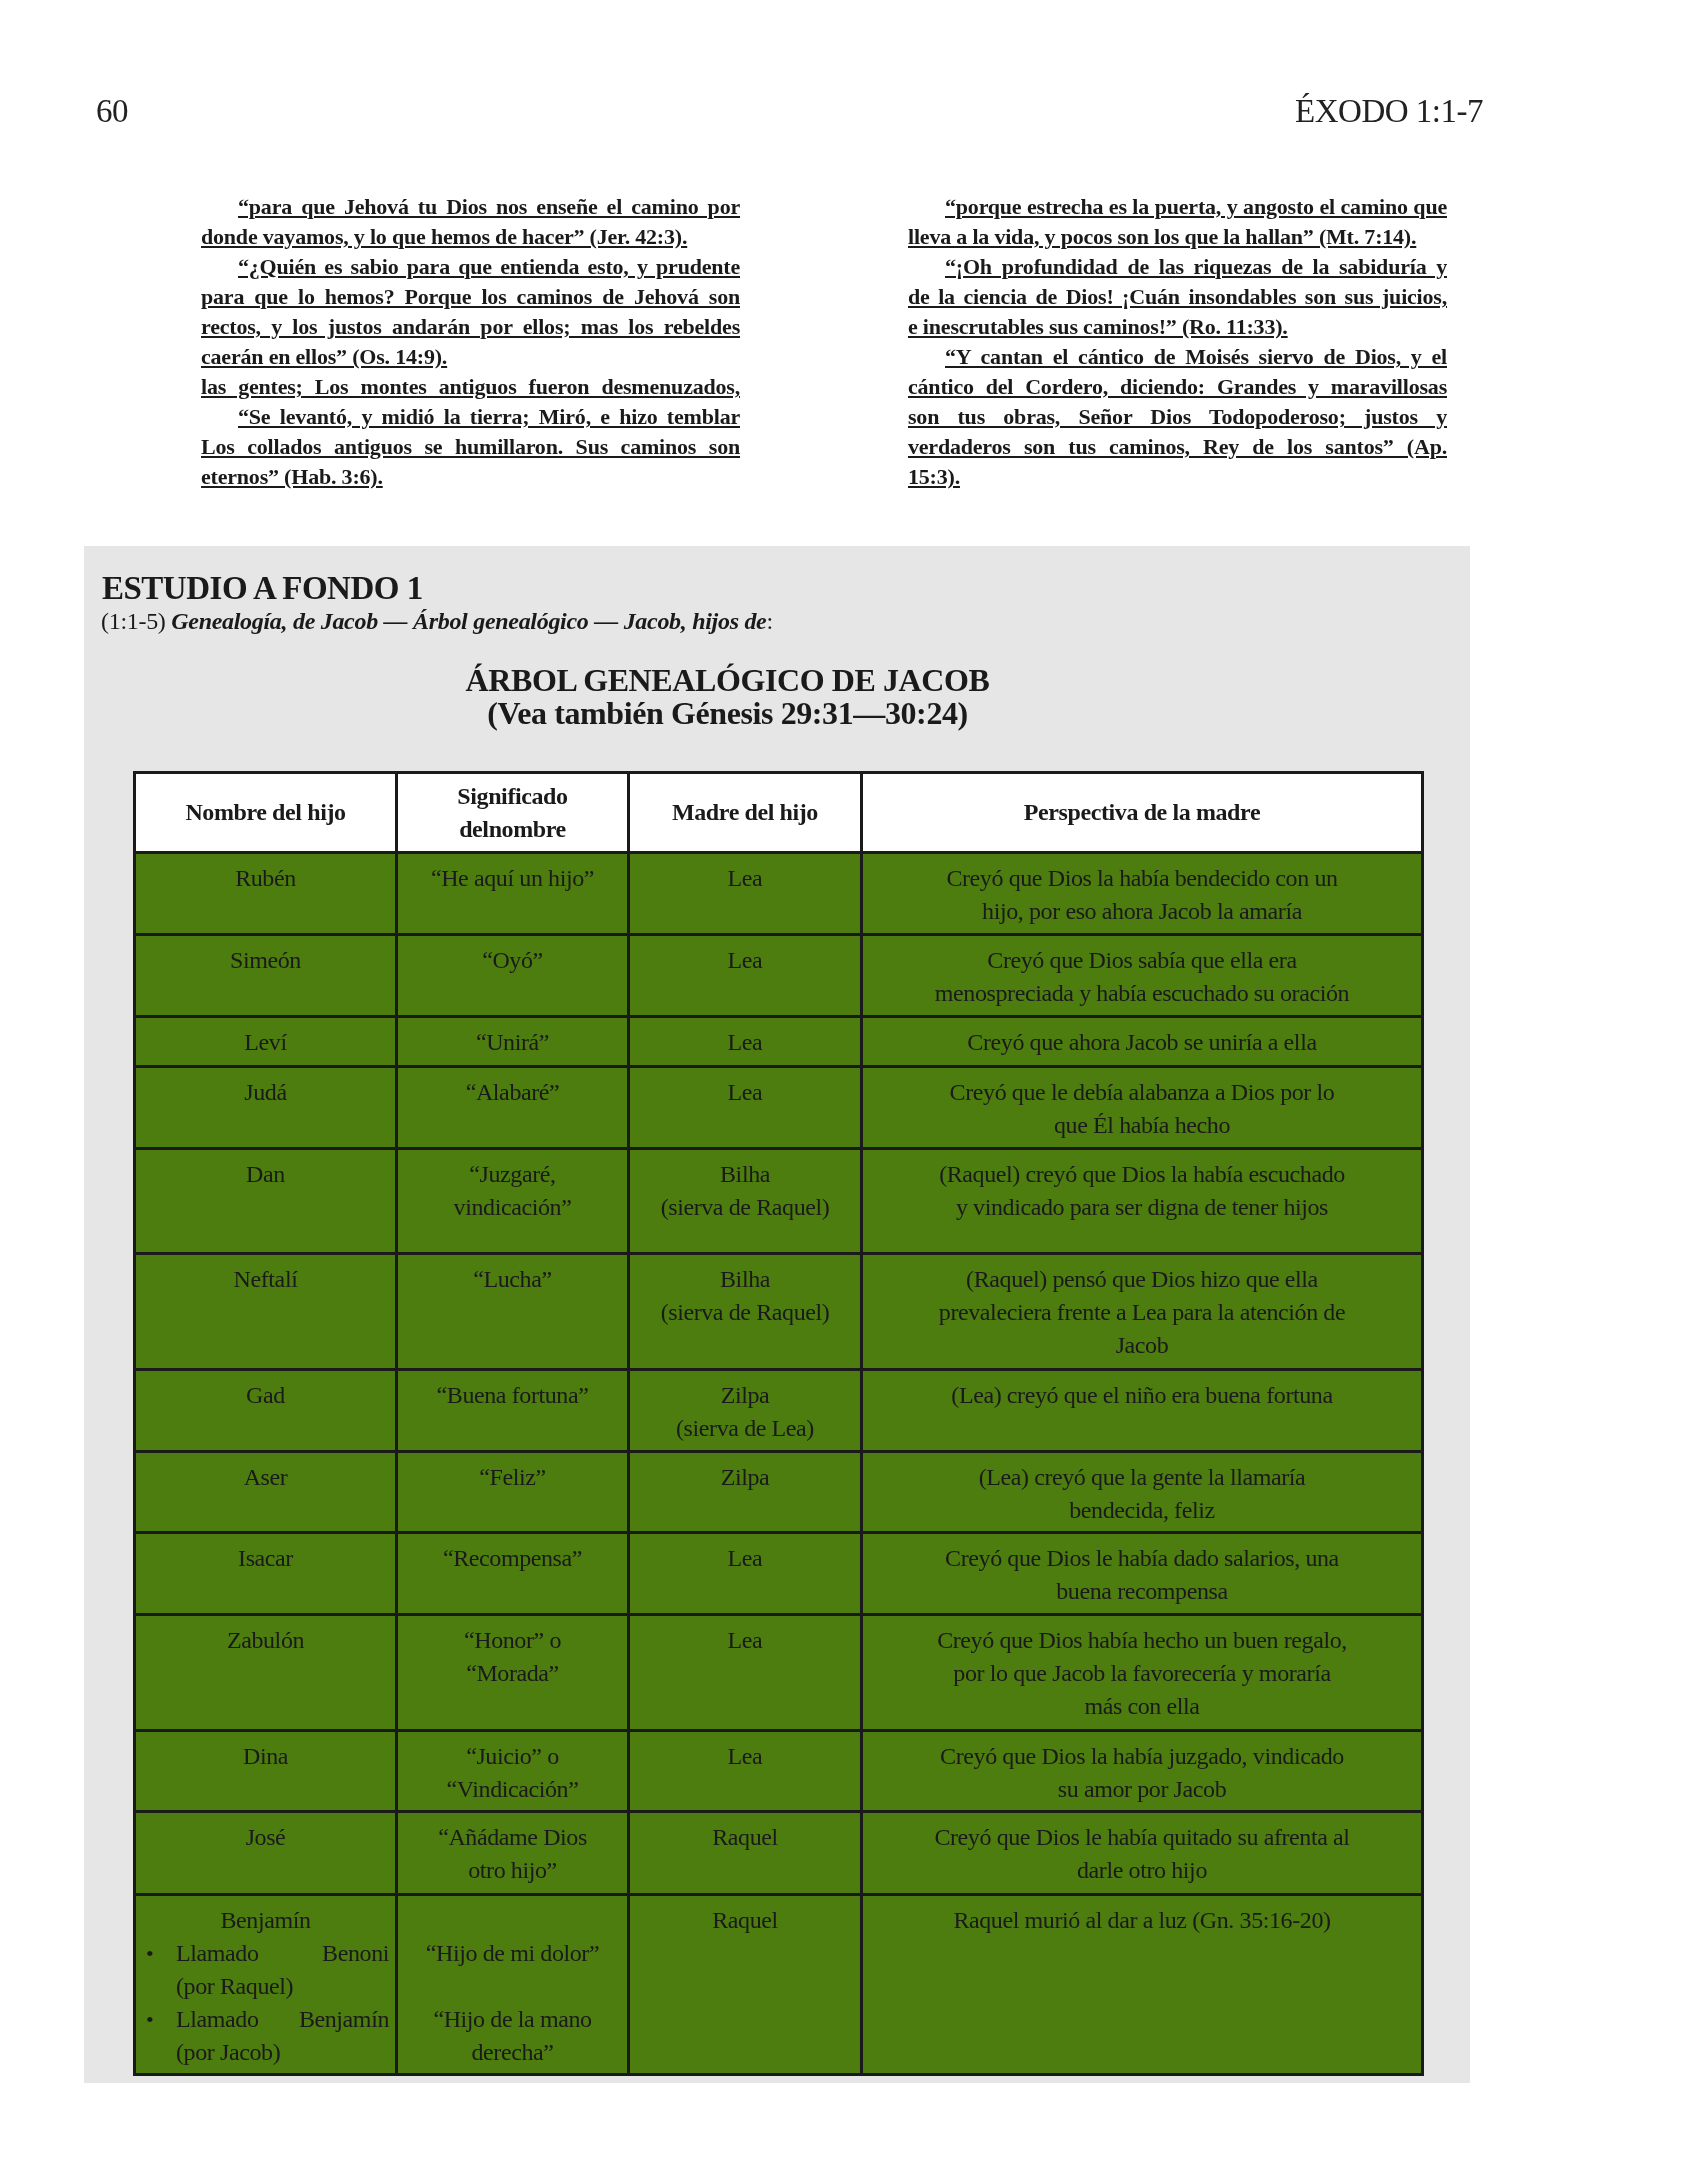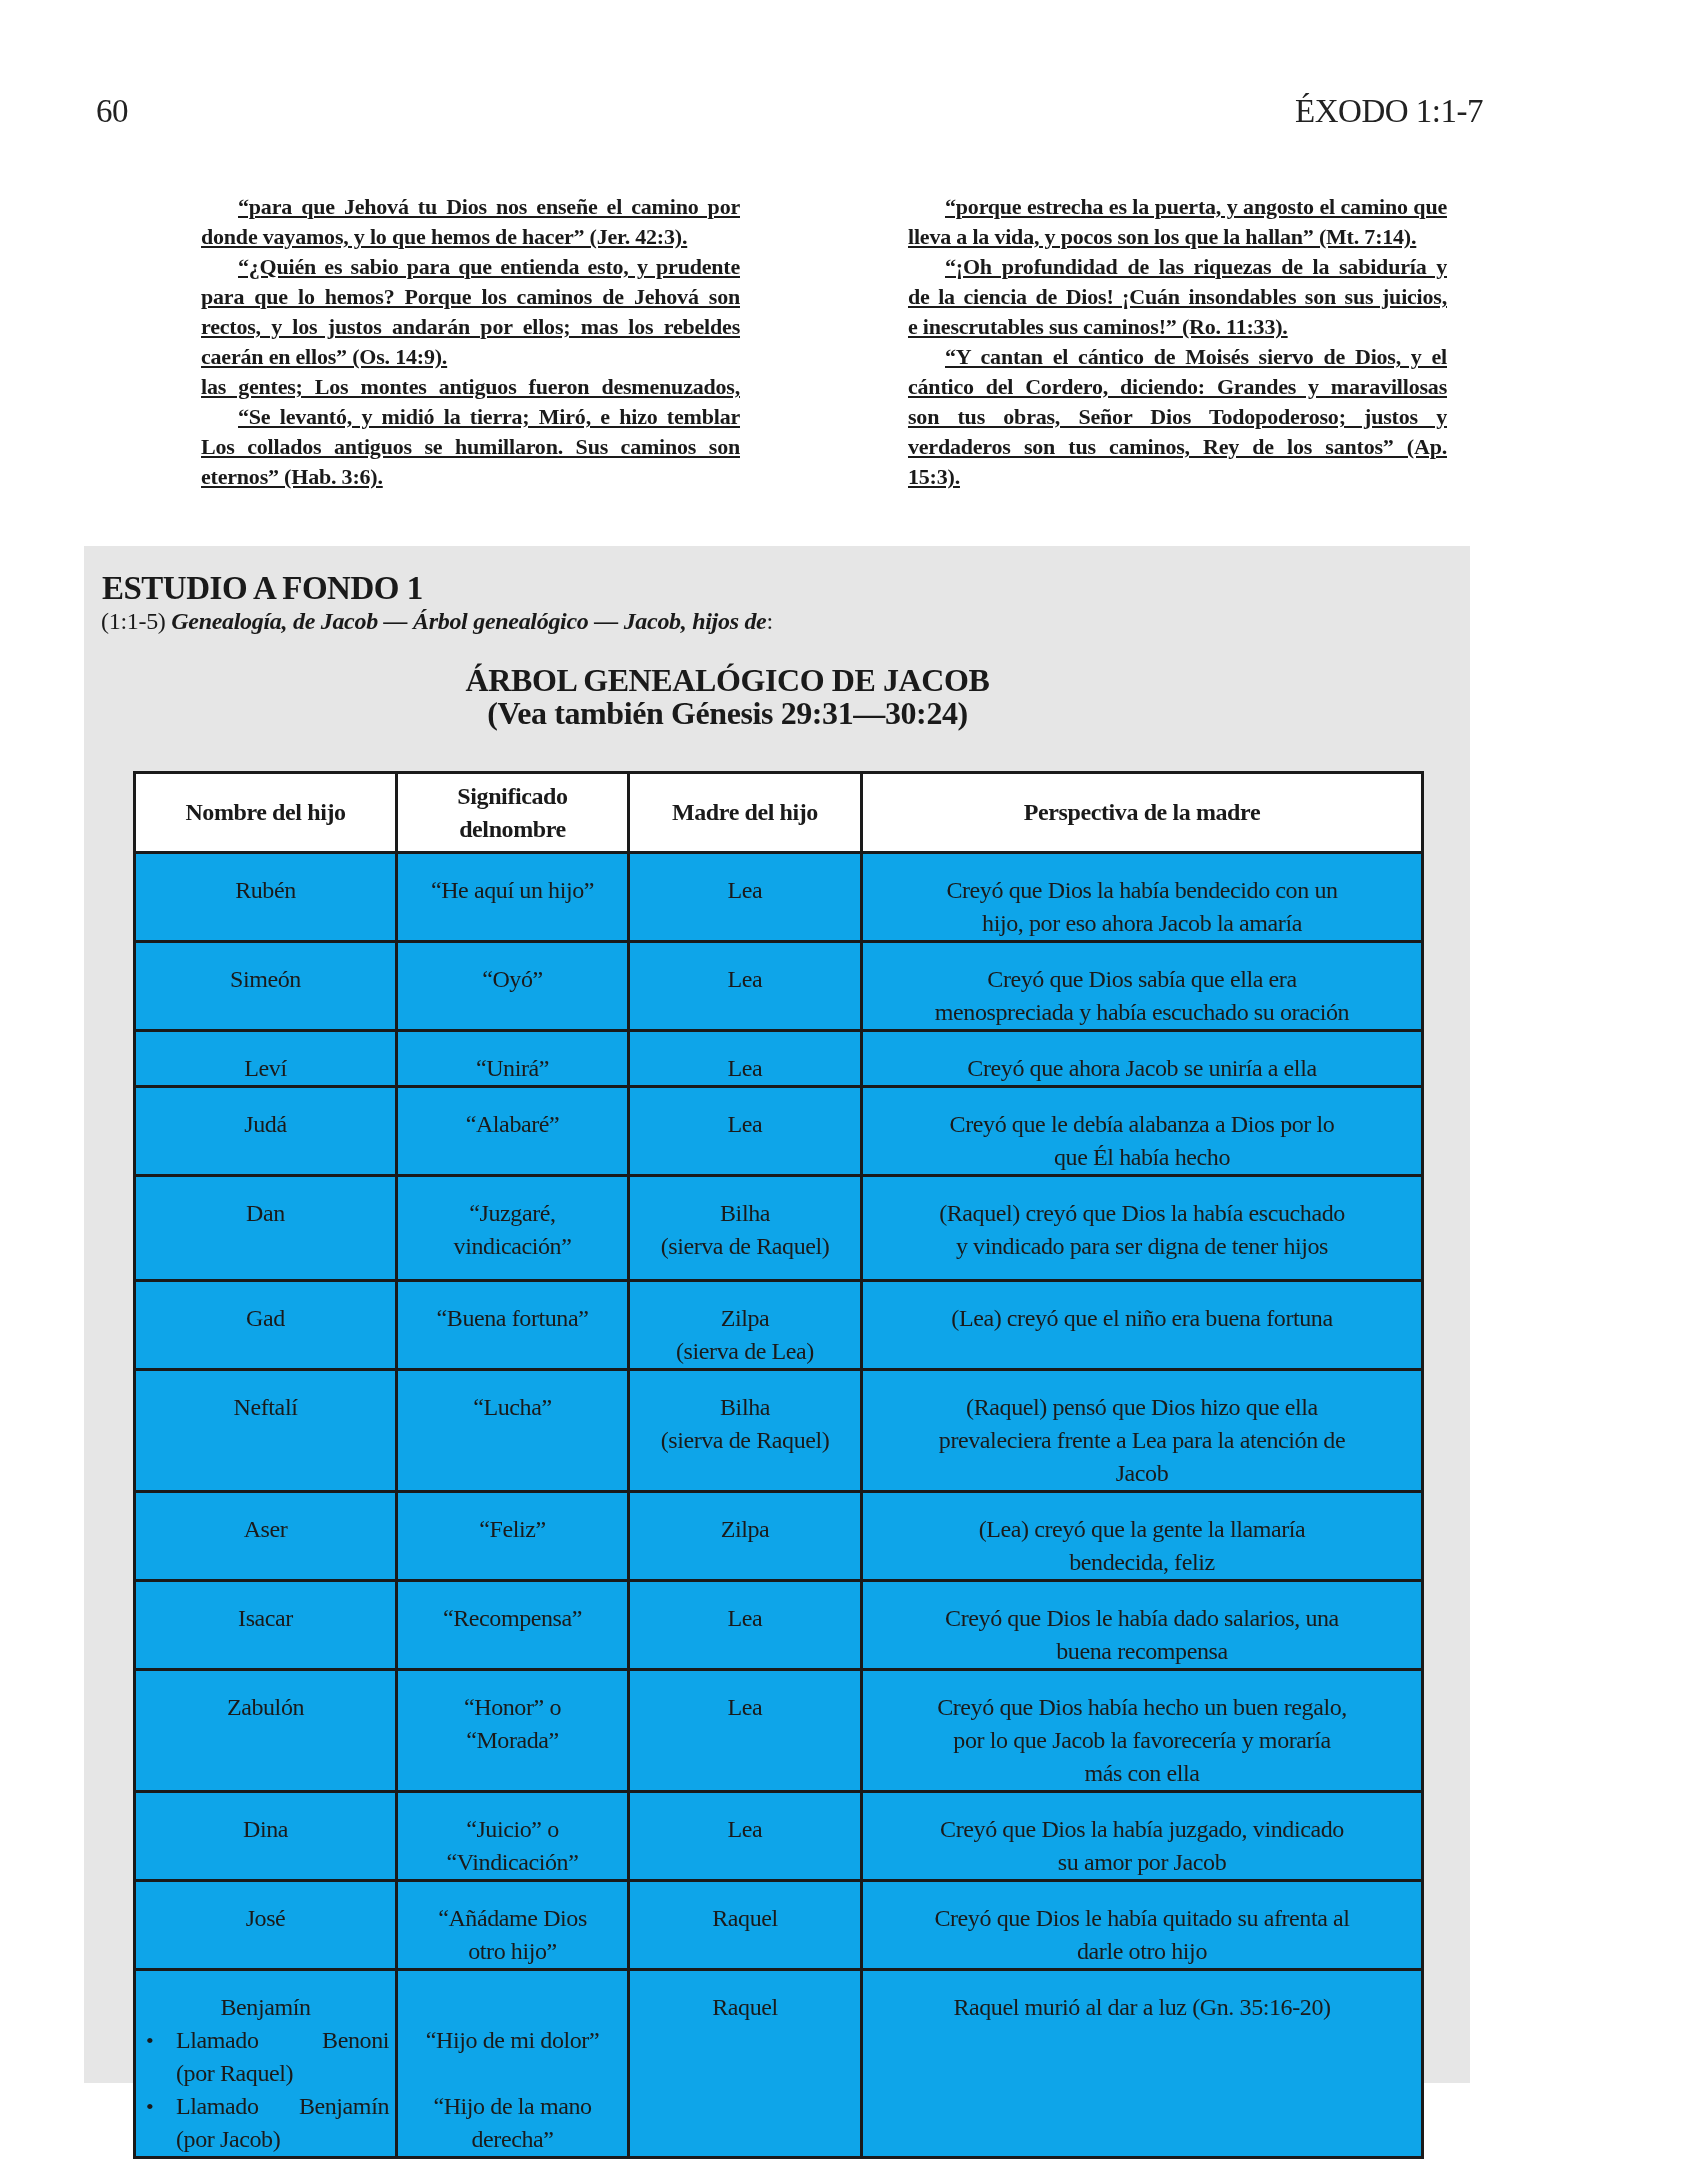--- a/index.html
+++ b/index.html
@@ -32,21 +32,21 @@
                 font-size: 32px; line-height: 33px; font-weight: bold; letter-spacing: -0.4px; }
   .tree-title div { display: block; }
 
   table.genealogy { position: absolute; left: 49px; top: 225px; border-collapse: collapse;
                     table-layout: fixed; width: 1288px; }
   table.genealogy th, table.genealogy td { border: 3px solid #1a1a1a; padding: 0 6px;
                     text-align: center; vertical-align: top; font-size: 24px; line-height: 33px;
                     letter-spacing: -0.4px; }
   table.genealogy th { background: #ffffff; font-weight: bold; vertical-align: middle; height: 77px;
                        font-size: 24px; }
-  table.genealogy td { background: #0ea5e9; padding-top: 20px; }
+  table.genealogy td { background: #4d7c0f; padding-top: 8px; }
   table.genealogy td .cell-line { display: block; white-space: nowrap; }
   .benj-name { display: block; }
   .benj-list { margin: 0; padding: 0; list-style: none; text-align: left; }
   .benj-list li { position: relative; padding-left: 34px; }
   .benj-list li::before { content: "•"; position: absolute; left: 4px; top: 0; font-size: 22px; }
   .benj-list li .ln { display: block; white-space: nowrap; }
   .benj-list li .ln.just { text-align: justify; text-align-last: justify; }
   .meaning-stack .gap { display: block; height: 33px; }
 </style>
 </head>
@@ -186,50 +186,50 @@
           </td>
           <td>
             <span class="cell-line">Bilha</span>
             <span class="cell-line">(sierva de Raquel)</span>
           </td>
           <td>
             <span class="cell-line">(Raquel) creyó que Dios la había escuchado</span>
             <span class="cell-line">y vindicado para ser digna de tener hijos</span>
           </td>
         </tr>
-        <tr style="height: 82px;">
-          <td>
-            <span class="cell-line">Gad</span>
-          </td>
-          <td>
-            <span class="cell-line">“Buena fortuna”</span>
-          </td>
-          <td>
-            <span class="cell-line">Zilpa</span>
-            <span class="cell-line">(sierva de Lea)</span>
-          </td>
-          <td>
-            <span class="cell-line">(Lea) creyó que el niño era buena fortuna</span>
-          </td>
-        </tr>
         <tr style="height: 116px;">
           <td>
             <span class="cell-line">Neftalí</span>
           </td>
           <td>
             <span class="cell-line">“Lucha”</span>
           </td>
           <td>
             <span class="cell-line">Bilha</span>
             <span class="cell-line">(sierva de Raquel)</span>
           </td>
           <td>
             <span class="cell-line">(Raquel) pensó que Dios hizo que ella</span>
             <span class="cell-line">prevaleciera frente a Lea para la atención de</span>
             <span class="cell-line">Jacob</span>
+          </td>
+        </tr>
+        <tr style="height: 82px;">
+          <td>
+            <span class="cell-line">Gad</span>
+          </td>
+          <td>
+            <span class="cell-line">“Buena fortuna”</span>
+          </td>
+          <td>
+            <span class="cell-line">Zilpa</span>
+            <span class="cell-line">(sierva de Lea)</span>
+          </td>
+          <td>
+            <span class="cell-line">(Lea) creyó que el niño era buena fortuna</span>
           </td>
         </tr>
         <tr style="height: 81px;">
           <td>
             <span class="cell-line">Aser</span>
           </td>
           <td>
             <span class="cell-line">“Feliz”</span>
           </td>
           <td>

